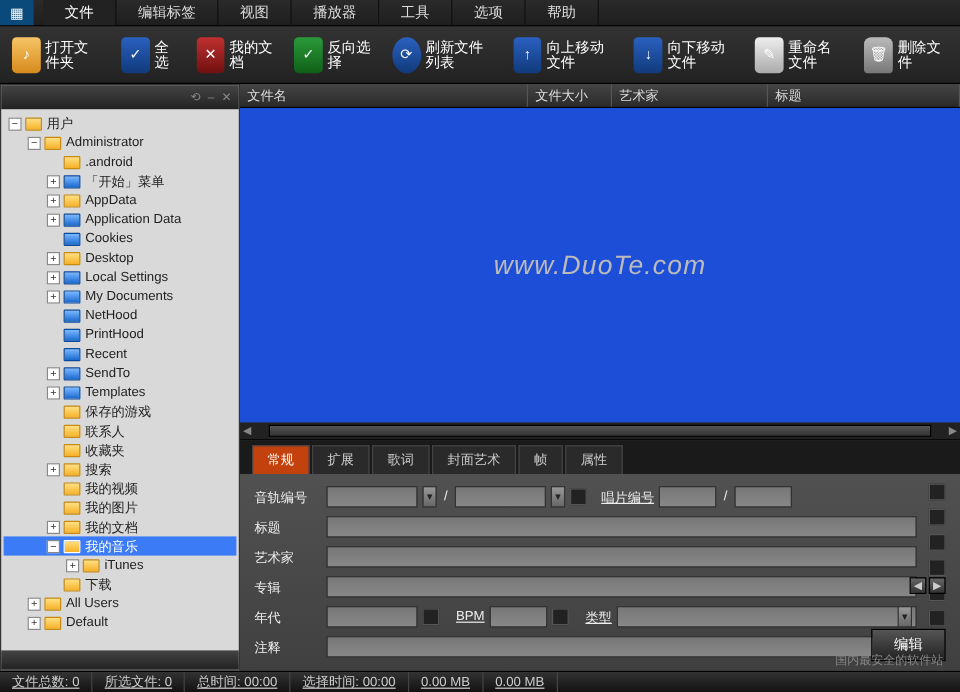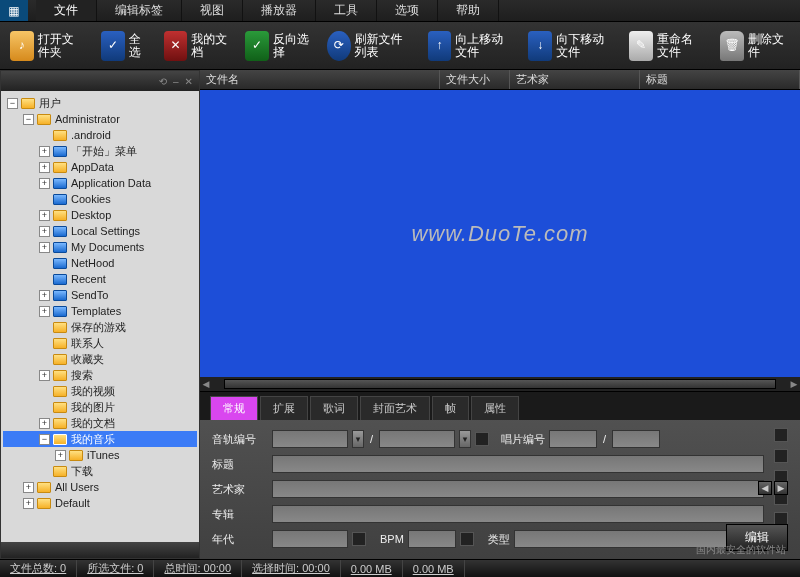--- a/index.html
+++ b/index.html
@@ -52,29 +52,29 @@
 .watermark { position:absolute; top:50%; left:50%; transform:translate(-50%,-50%); color:#bbb; font-size:22px; font-style:italic; letter-spacing:1px; }
 .hbar { height:14px; background:#222; display:flex; align-items:center; }
 .hbar .track { flex:1; height:10px; margin:0 12px; background:linear-gradient(#111,#222); border:1px solid #000; position:relative; }
 .hbar .thumb { position:absolute; left:0; top:0; bottom:0; width:100%; background:linear-gradient(#555,#333); }
 .hbar .ar { width:12px; color:#888; font-size:9px; text-align:center; }
 
 
 .tag-editor { background:linear-gradient(#545454,#404040); border-top:1px solid #000; padding:0; color:#eee; font-size:11px; }
 .tabs { display:flex; background:#1a1a1a; padding:4px 10px 0 10px; gap:0; }
 .tab { padding:4px 12px; background:#2a2a2a; color:#ccc; font-size:11px; cursor:pointer; border:1px solid #444; border-bottom:none; margin-right:2px; }
-.tab.active { background:#d946ef; color:#fff; }
+.tab.active { background:#c2410c; color:#fff; }
 .form { padding:8px 12px 6px 12px; position:relative; }
 .frow { display:flex; align-items:center; height:22px; margin-bottom:3px; gap:4px; }
 .flabel { width:56px; text-align:left; color:#eee; font-size:11px; }
 .finput { height:18px; background:linear-gradient(#777,#888); border:1px solid #333; flex:1; }
 .finput.short { flex:none; width:76px; }
 .finput.med { flex:none; width:48px; }
 .fcheck { width:14px; height:14px; background:#222; border:1px solid #555; }
-.ftxt { color:#eee; }
+.ftxt { color:#eee;text-decoration:underline; }
 .slash { color:#eee; padding:0 2px; }
 .dd { width:12px; height:18px; background:linear-gradient(#999,#666); border:1px solid #333; display:flex; align-items:center; justify-content:center; color:#222; font-size:9px; }
 .edit-btn { position:absolute; right:12px; bottom:8px; padding:4px 18px; background:linear-gradient(#555,#222); border:1px solid #000; color:#fff; cursor:pointer; font-size:12px; }
 .side-checks { position:absolute; right:12px; top:8px; display:flex; flex-direction:column; gap:7px; }
 .navpair { position:absolute; right:12px; bottom:64px; display:flex; gap:2px; }
 .navpair div { width:14px; height:14px; background:linear-gradient(#666,#333); border:1px solid #000; color:#ccc; font-size:9px; display:flex; align-items:center; justify-content:center; cursor:pointer; }
 
 
 .status { height:18px; background:linear-gradient(#333,#111); display:flex; align-items:center; color:#ccc; font-size:11px; border-top:1px solid #000; }
 .sseg { padding:0 10px; border-right:1px solid #444; height:100%; display:flex; align-items:center; white-space:nowrap;text-decoration:underline; }
@@ -189,20 +189,25 @@
         </div>
         <div class="tree-row indent-2">
           <span class="expander">+</span>
           <span class="folder blue"></span>
           <span>My Documents</span>
         </div>
         <div class="tree-row indent-2">
           <span class="expander empty"></span>
           <span class="folder blue"></span>
           <span>NetHood</span>
+        </div>
+        <div class="tree-row indent-2">
+          <span class="expander empty"></span>
+          <span class="folder blue"></span>
+          <span>PrintHood</span>
         </div>
         <div class="tree-row indent-2">
           <span class="expander empty"></span>
           <span class="folder blue"></span>
           <span>Recent</span>
         </div>
         <div class="tree-row indent-2">
           <span class="expander">+</span>
           <span class="folder blue"></span>
           <span>SendTo</span>
@@ -343,20 +348,24 @@
           <span class="flabel">年代</span>
           <div class="finput short"></div>
           <div class="fcheck"></div>
           <span class="ftxt" style="margin-left:10px">BPM</span>
           <div class="finput med"></div>
           <div class="fcheck"></div>
           <span class="ftxt" style="margin-left:10px">类型</span>
           <div class="finput" style="flex:1;margin-right:24px"></div>
           <div class="dd" style="position:absolute;right:40px">▾</div>
         </div>
+        <div class="frow">
+          <span class="flabel">注释</span>
+          <div class="finput" style="margin-right:44px"></div>
+        </div>
 
         <div class="navpair">
           <div>◀</div>
           <div>▶</div>
         </div>
         <div class="edit-btn">编辑</div>
       </div>
     </div>
   </div>
 </div>

